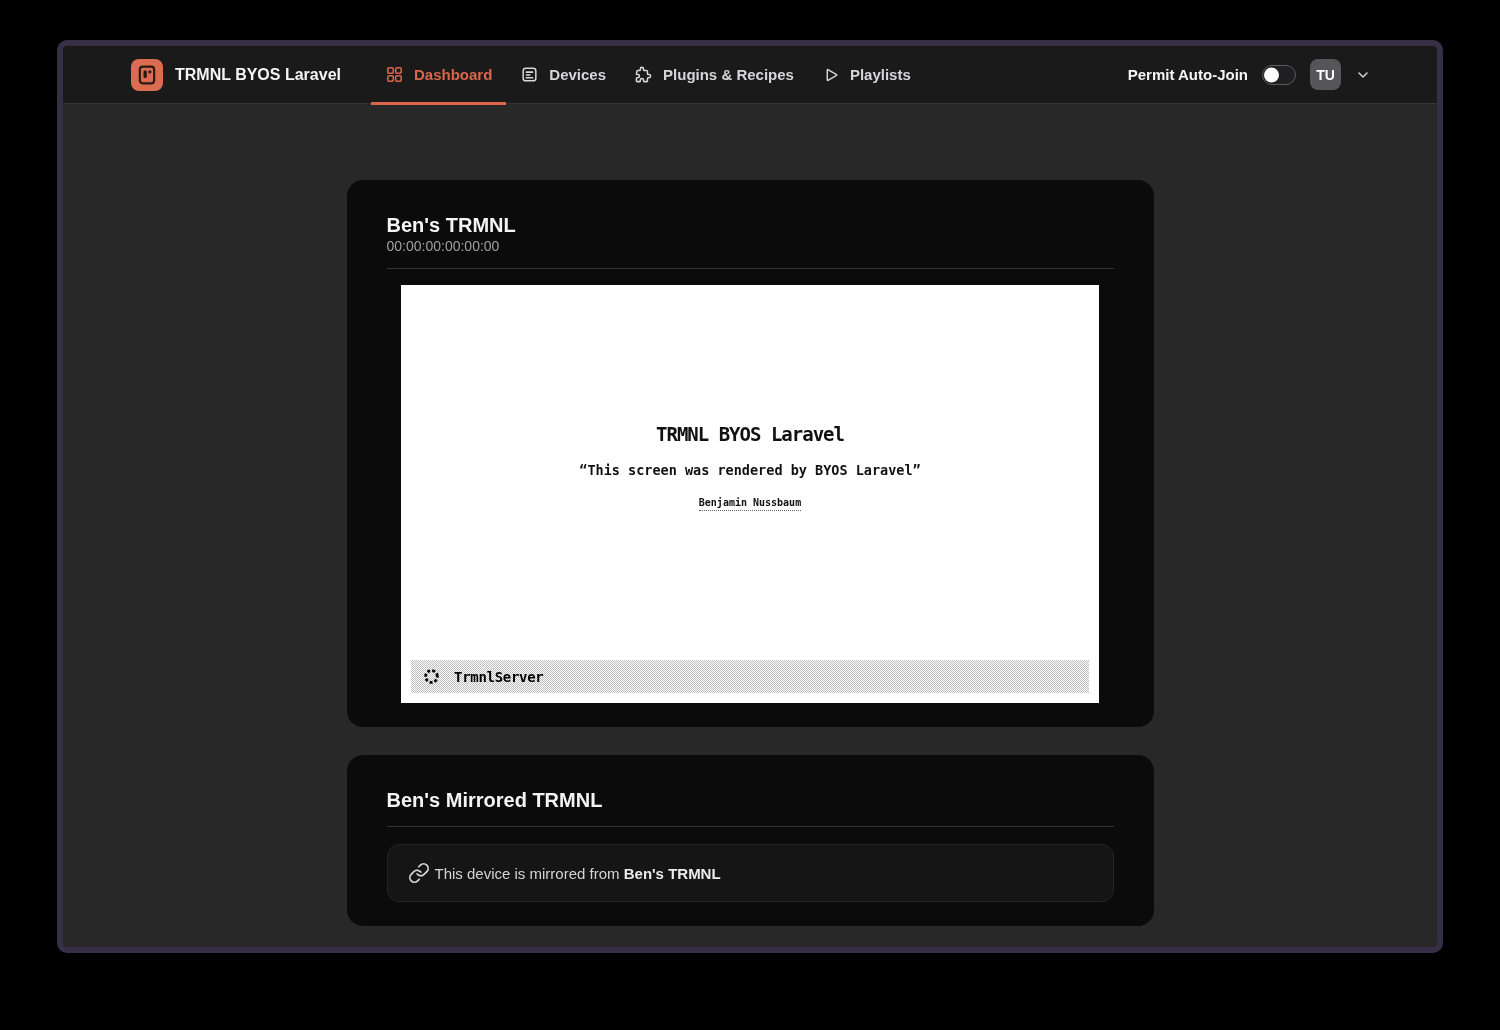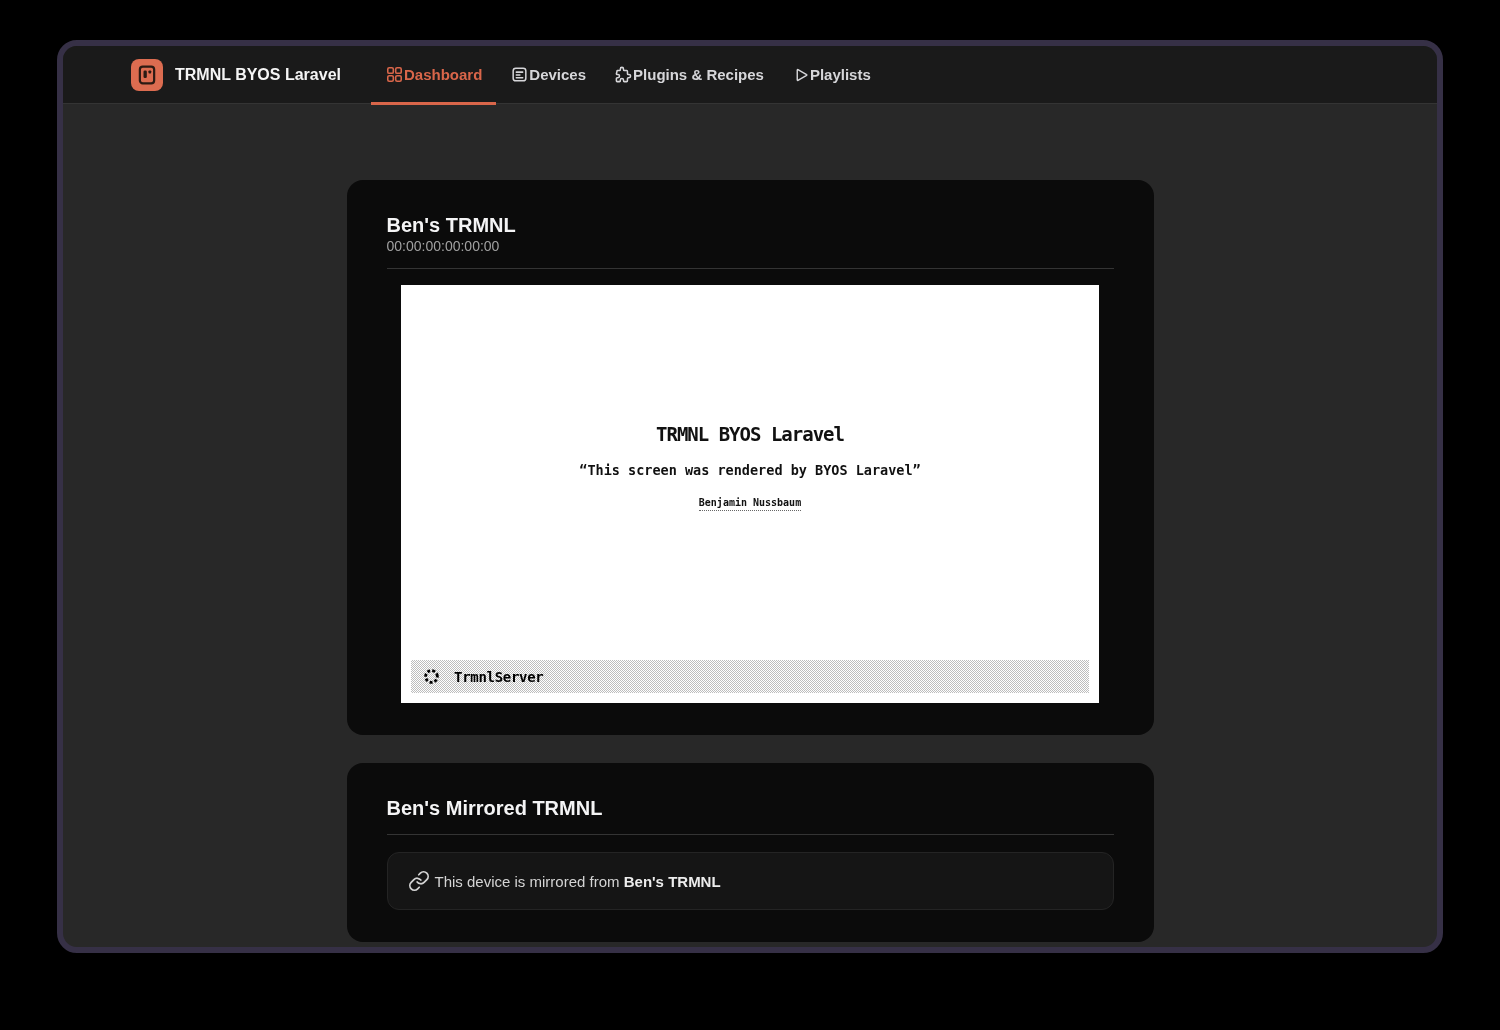--- a/index.html
+++ b/index.html
@@ -8,41 +8,41 @@
     background:#000;
     font-family:"Liberation Sans", sans-serif;
     position:relative;
     overflow:hidden;
   }
   .window {
     position:absolute; left:57px; top:40px;
     width:1386px; height:913px;
     background:#282828;
     border:6px solid #363046;
-    border-radius:20px;
+    border-radius:10px;
     overflow:hidden;
   }
   
   .nav {
     height:58px; background:#1a1a1a;
     border-bottom:1px solid #343434;
     display:flex; align-items:center;
     padding:0 66px 0 68px;
     position:relative;
   }
   .brand { display:flex; align-items:center; gap:12px; }
   .logo {
     width:32px; height:32px; border-radius:8px;
     background:#dc6c50; display:flex; align-items:center; justify-content:center;
     flex:0 0 auto;
   }
   .brand-title { color:#f5f5f5; font-size:16px; font-weight:700; white-space:nowrap; }
   .tabs { display:flex; align-items:stretch; height:58px; margin-left:30px; }
   .tab {
-    display:flex; align-items:center; 
+    display:flex; align-items:center; gap:10px;
     padding:0 14px; cursor:pointer; position:relative;
     color:#d6d6d9; font-size:15px; font-weight:600; white-space:nowrap;
   }
   .tab svg { flex:0 0 auto; }
   .tab.active { color:#d9664a; }
   .tab.active::after {
     content:""; position:absolute; left:0; right:0; bottom:-1px;
     height:3px; background:#d9664a;
   }
   .nav-right { margin-left:auto; display:flex; align-items:center; gap:14px; }
@@ -60,21 +60,21 @@
     width:31px; height:31px; border-radius:8px; background:#56565a;
     color:#fff; font-size:14px; font-weight:700;
     display:flex; align-items:center; justify-content:center; cursor:pointer;
   }
   .chevron { display:flex; align-items:center; cursor:pointer; }
 
   
   .main { height:calc(100% - 58px); overflow:hidden; padding-top:76px; }
   .device-card {
     width:807px; margin:0 auto; background:#0b0b0b;
-    border-radius:16px; padding:34px 40px 32px;
+    border-radius:16px; padding:34px 40px 24px;
   }
   .device-card + .device-card { margin-top:28px; }
   .device-name { color:#f4f4f5; font-size:20px; font-weight:600; }
   .device-mac { color:#a1a1a1; font-size:14px; margin-top:1px; }
   .divider { height:1px; background:#343434; margin:14px 0 16px; }
 
   
   .eink-screen {
     width:698px; height:418px; background:#ffffff; margin:0 auto;
     position:relative; color:#111;
@@ -157,20 +157,32 @@
       <div class="tab">
         <span style="display:flex">
           <svg width="18" height="18" viewBox="0 0 24 24" fill="none" stroke="#d6d6d9" stroke-width="1.9" stroke-linejoin="round">
             <path d="M7 5.2v13.6a0.6 0.6 0 0 0 0.9 .5l11.6 -6.8a0.6 0.6 0 0 0 0 -1l-11.6 -6.8a0.6 0.6 0 0 0 -0.9 .5z"></path>
           </svg>
         </span>
         <span>Playlists</span>
       </div>
     </div>
 
+    <div class="nav-right">
+      <span class="permit-label">Permit Auto-Join</span>
+      <div class="toggle">
+        <div class="toggle-knob"></div>
+      </div>
+      <div class="avatar">TU</div>
+      <div class="chevron">
+        <svg width="16" height="16" viewBox="0 0 24 24" fill="none" stroke="#d6d6d9" stroke-width="2.2" stroke-linecap="round" stroke-linejoin="round">
+          <path d="M6 9l6 6 6-6"></path>
+        </svg>
+      </div>
+    </div>
   </div>
 
   <div class="main">
 
     <div class="device-card">
       <div class="device-name">Ben's TRMNL</div>
       <div class="device-mac">00:00:00:00:00:00</div>
       <div class="divider"></div>
 
       <div class="eink-screen">

